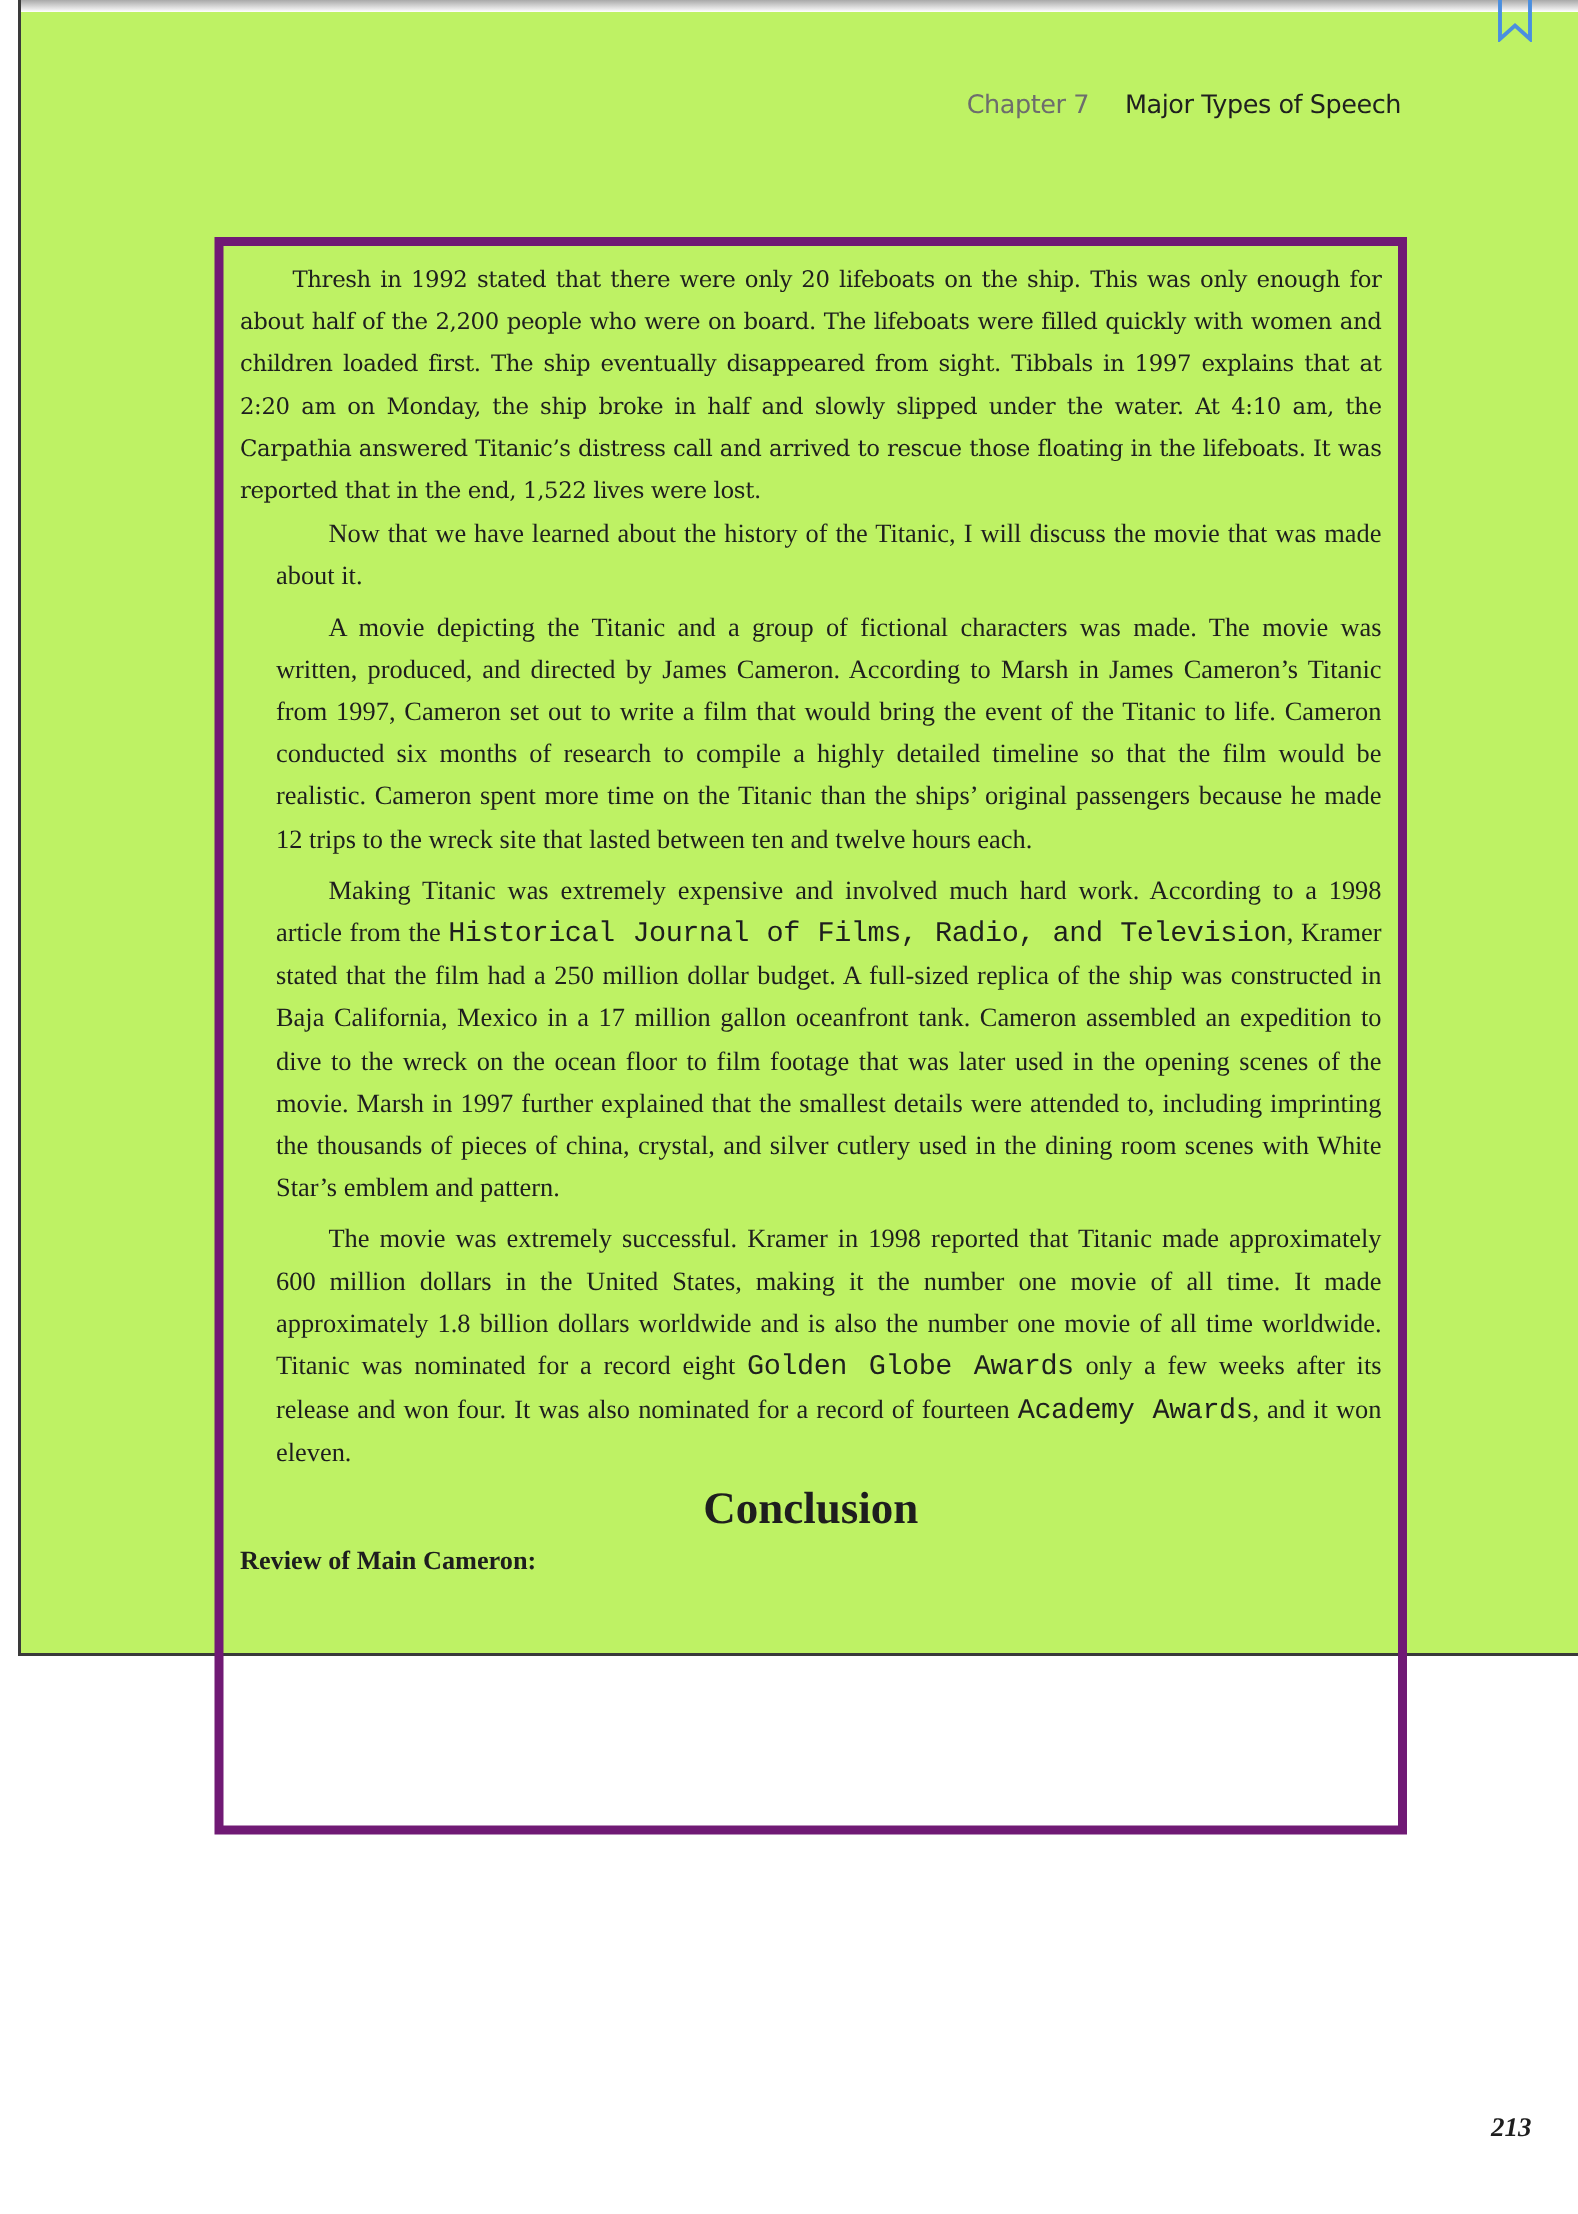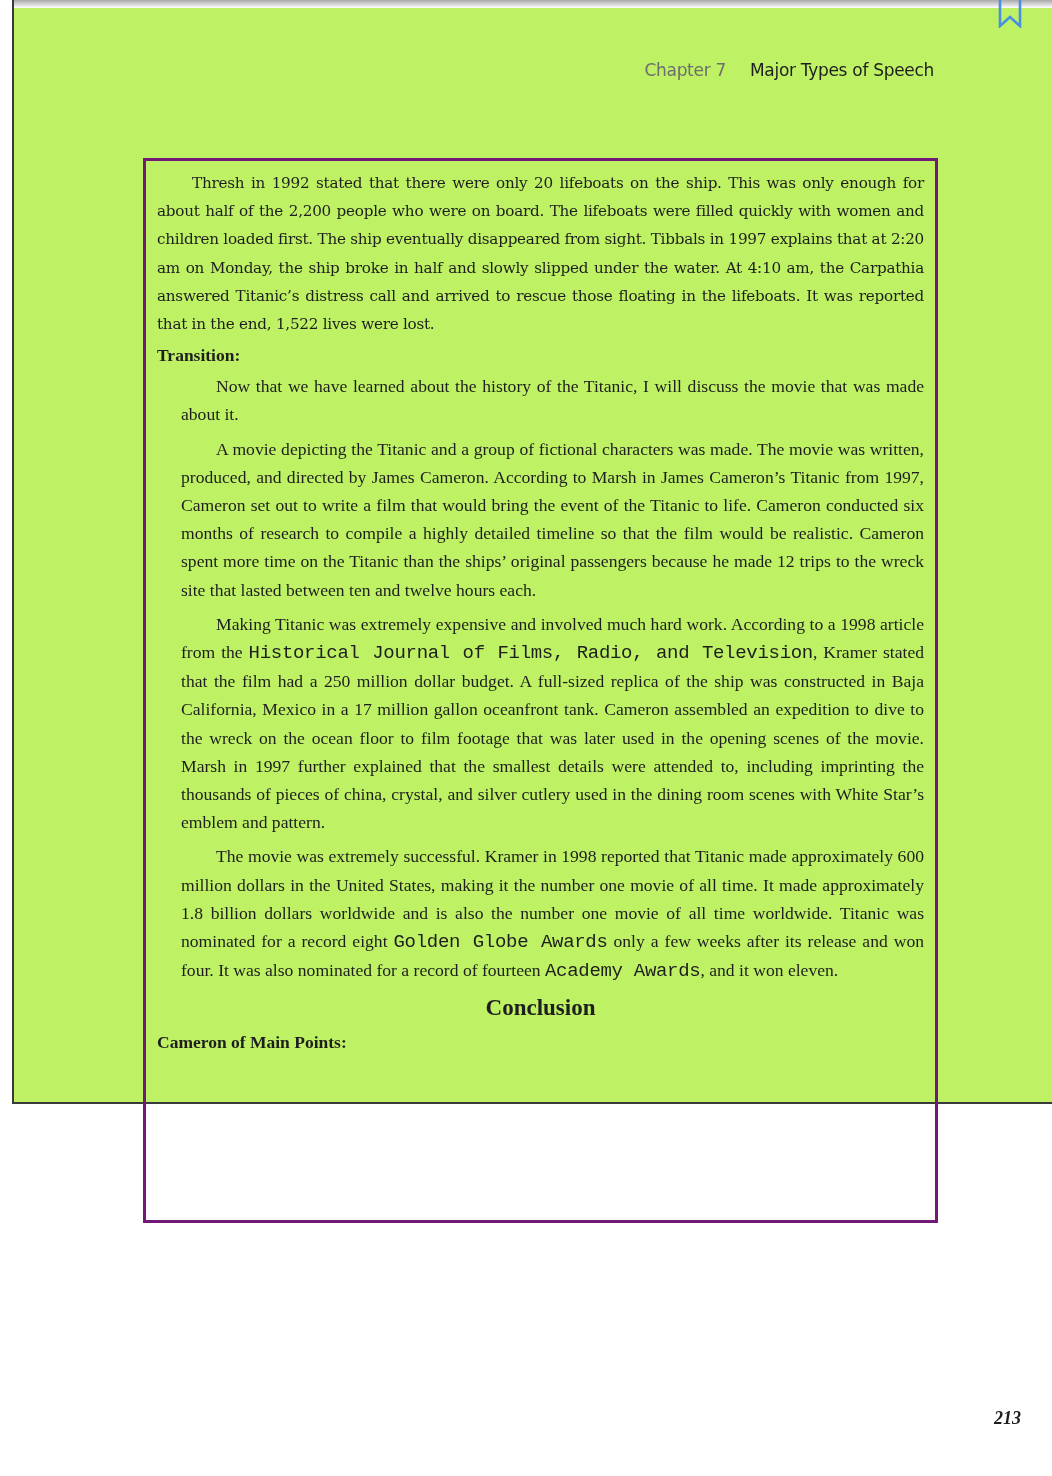--- a/index.html
+++ b/index.html
@@ -25,36 +25,36 @@
     }
     .running-head {
       position: absolute; top: 60px; right: 128px;
       font-family: "DejaVu Sans", sans-serif; font-size: 17px;
       white-space: nowrap; letter-spacing: -0.3px;
     }
     .running-head .chap { color: #6d6d6d; margin-right: 24px; }
     .running-head .title { color: #1f1f1f; }
     .box {
       position: absolute; left: 129px; top: 158px; width: 795px; height: 1065px;
-      box-sizing: border-box; border: 3px solid #701a75;
+      box-sizing: border-box; border: 6px solid #701a75;
       padding: 8px 11px 0 11px;
       font-family: "DejaVu Serif", serif; font-size: 15.2px; color: #1e1e1e;
     }
     .para {
       margin: 0; text-align: justify; line-height: 28.2px;
       text-indent: 35px; letter-spacing: -0.25px; word-spacing: 0px;
     }
     .condensed { font-family: "Liberation Serif", serif; font-size: 17.6px; letter-spacing: 0; margin-left: 24px; }
     .label {
       margin: 4px 0 4px 0; font-weight: bold; line-height: 26px;
       font-family: "Liberation Serif", serif; font-size: 17.5px;
     }
     .heading {
       text-align: center; margin: 6px 0 4px 0; font-weight: bold;
-      font-family: "Liberation Serif", serif; font-size: 23px; line-height: 34px;
+      font-family: "Liberation Serif", serif; font-size: 30px; line-height: 34px;
     }
     .sp { height: 6px; }
     .sans-inline { font-family: Liberation Mono, monospace; font-size: 19px; letter-spacing: -0.3px; }
     .page-num {
       position: absolute; right: 41px; top: 1408px;
       font-family: "Liberation Serif", serif; font-style: italic; font-weight: bold;
       font-size: 18px; color: #1e1e1e;
     }
   </style>
 </head>
@@ -68,26 +68,25 @@
       <path d="M2 0 L2 26 L12 17 L22 26 L22 0" fill="none" stroke="#4a8fe0" stroke-width="2.6" stroke-linejoin="miter"></path>
     </svg>
   </div>
 
   <div class="running-head">
     <span class="chap">Chapter 7</span><span class="title">Major Types of Speech</span>
   </div>
 
   <div class="box">
     <p class="para">Thresh in 1992 stated that there were only 20 lifeboats on the ship. This was only enough for about half of the 2,200 people who were on board. The lifeboats were filled quickly with women and children loaded first. The ship eventually disappeared from sight. Tibbals in 1997 explains that at 2:20 am on Monday, the ship broke in half and slowly slipped under the water. At 4:10 am, the Carpathia answered Titanic’s distress call and arrived to rescue those floating in the lifeboats. It was reported that in the end, 1,522 lives were lost.</p>
-    <div class="label">Transition:</div>
     <p class="para condensed">Now that we have learned about the history of the Titanic, I will discuss the movie that was made about it.</p>
     <div class="sp"></div>
     <p class="para condensed">A movie depicting the Titanic and a group of fictional characters was made. The movie was written, produced, and directed by James Cameron. According to Marsh in James Cameron’s Titanic from 1997, Cameron set out to write a film that would bring the event of the Titanic to life. Cameron conducted six months of research to compile a highly detailed timeline so that the film would be realistic. Cameron spent more time on the Titanic than the ships’ original passengers because he made 12 trips to the wreck site that lasted between ten and twelve hours each.</p>
     <div class="sp"></div>
     <p class="para condensed"><span>Making Titanic was extremely expensive and involved much hard work. According to a 1998 article from the </span><span class="sans-inline">Historical Journal of Films, Radio, and Television</span><span>, Kramer stated that the film had a 250 million dollar budget. A full-sized replica of the ship was constructed in Baja California, Mexico in a 17 million gallon oceanfront tank. Cameron assembled an expedition to dive to the wreck on the ocean floor to film footage that was later used in the opening scenes of the movie. Marsh in 1997 further explained that the smallest details were attended to, including imprinting the thousands of pieces of china, crystal, and silver cutlery used in the dining room scenes with White Star’s emblem and pattern.</span></p>
     <div class="sp"></div>
     <p class="para condensed"><span>The movie was extremely successful. Kramer in 1998 reported that Titanic made approximately 600 million dollars in the United States, making it the number one movie of all time. It made approximately 1.8 billion dollars worldwide and is also the number one movie of all time worldwide. Titanic was nominated for a record eight </span><span class="sans-inline">Golden Globe Awards</span><span> only a few weeks after its release and won four. It was also nominated for a record of fourteen </span><span class="sans-inline">Academy Awards</span><span>, and it won eleven.</span></p>
     <div class="heading">Conclusion</div>
-    <div class="label">Cameron of Main Points:</div>
+    <div class="label">Review of Main Cameron:</div>
   </div>
 
   <div class="page-num">213</div>
 </div>
 
 </body></html>

